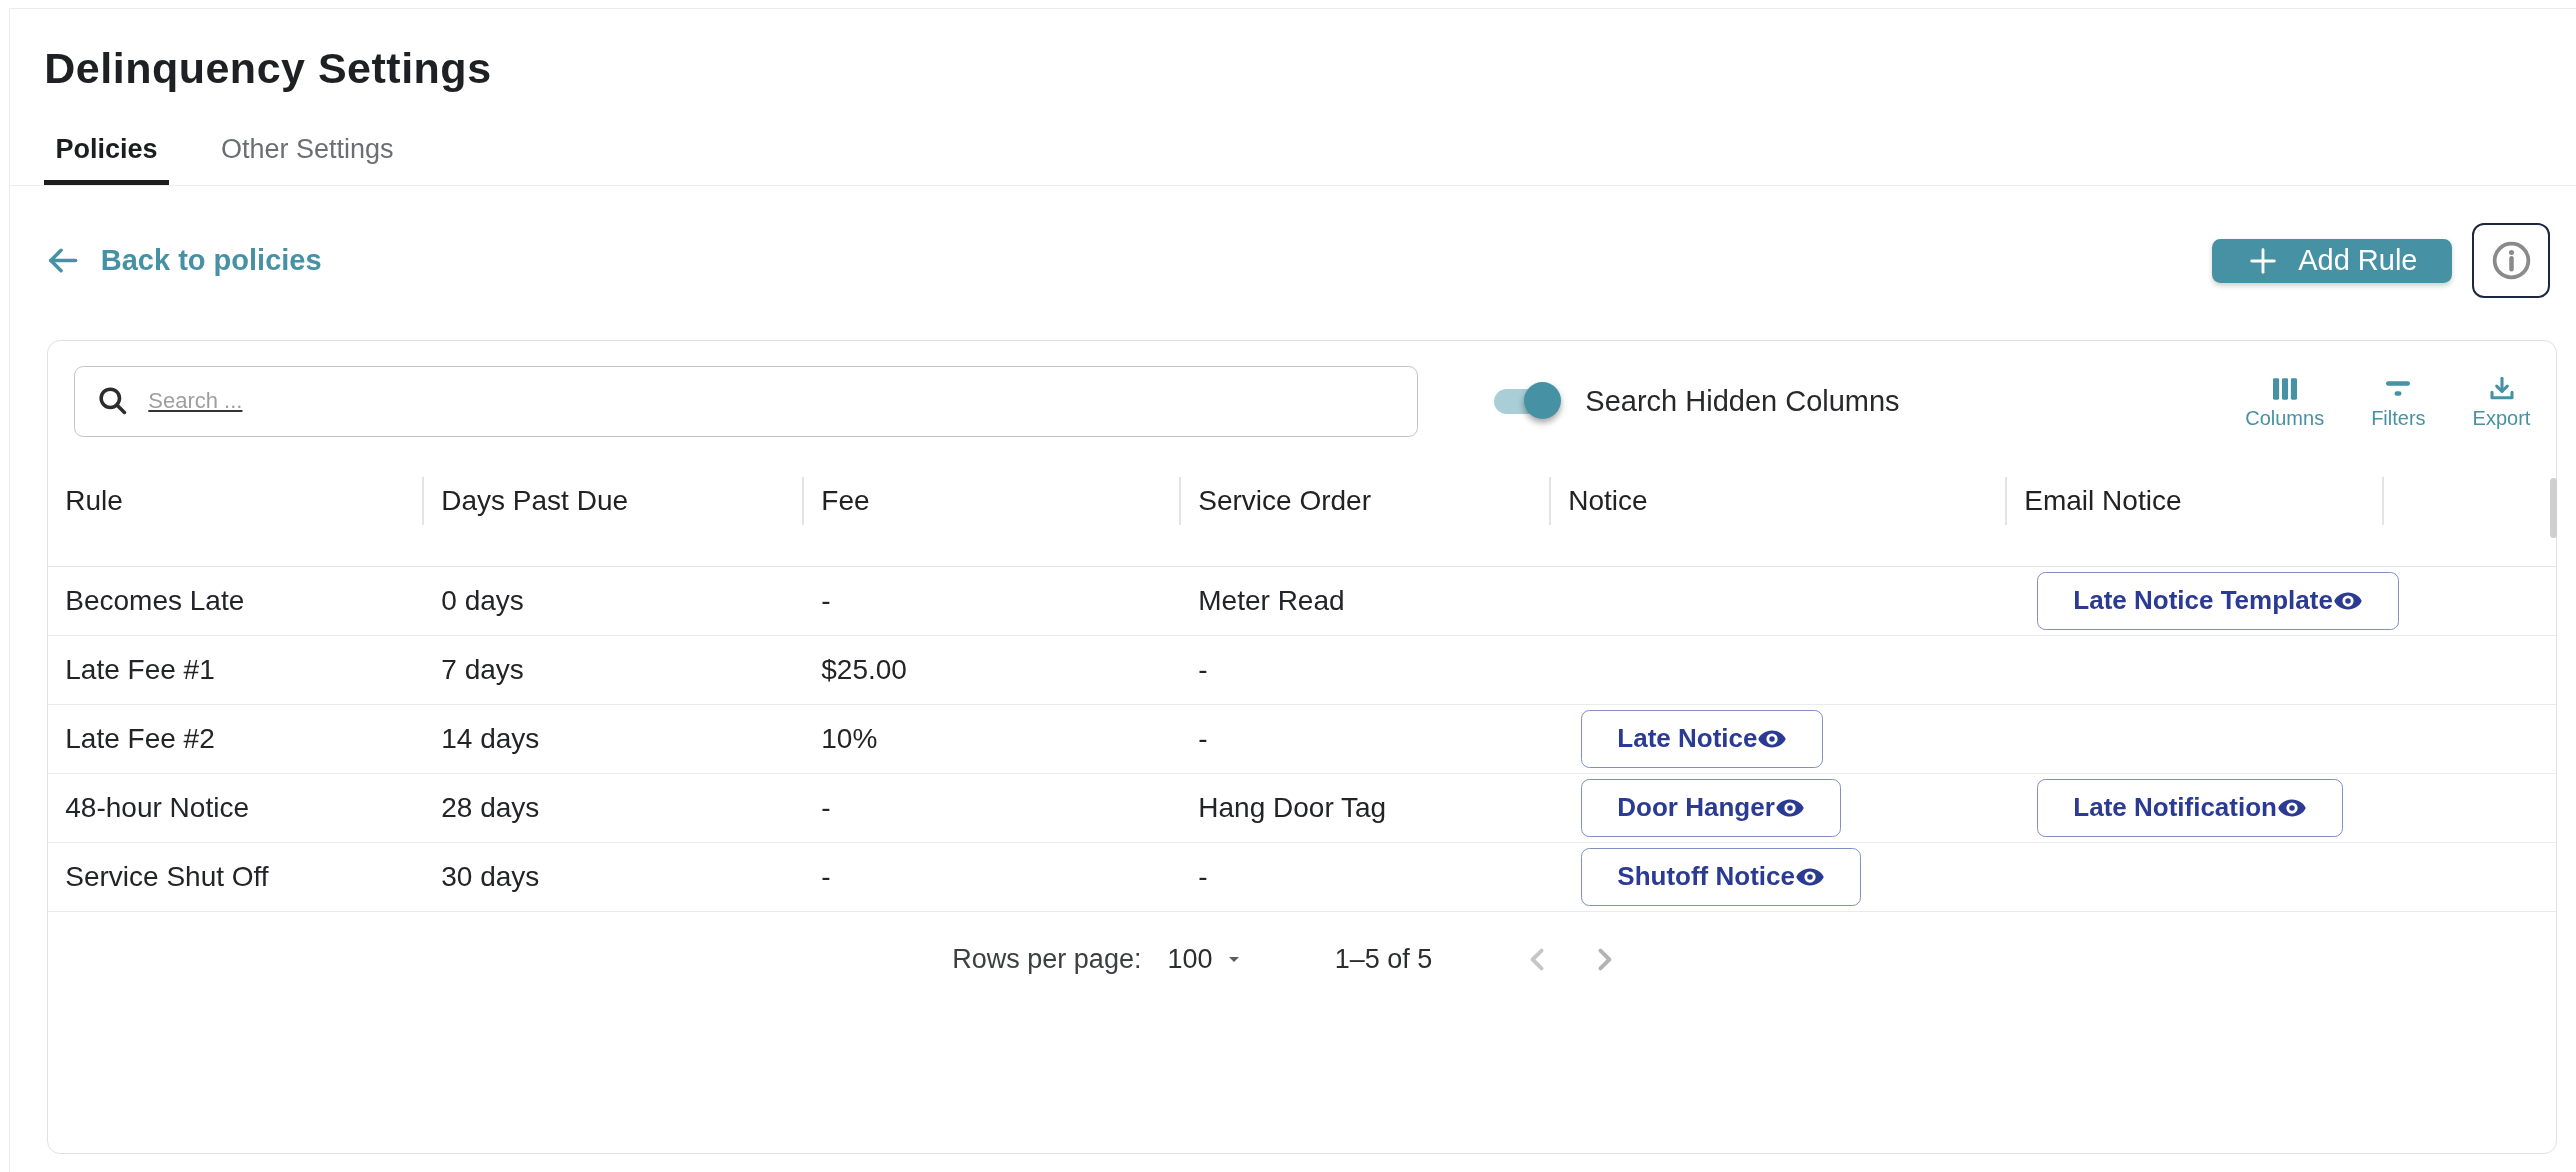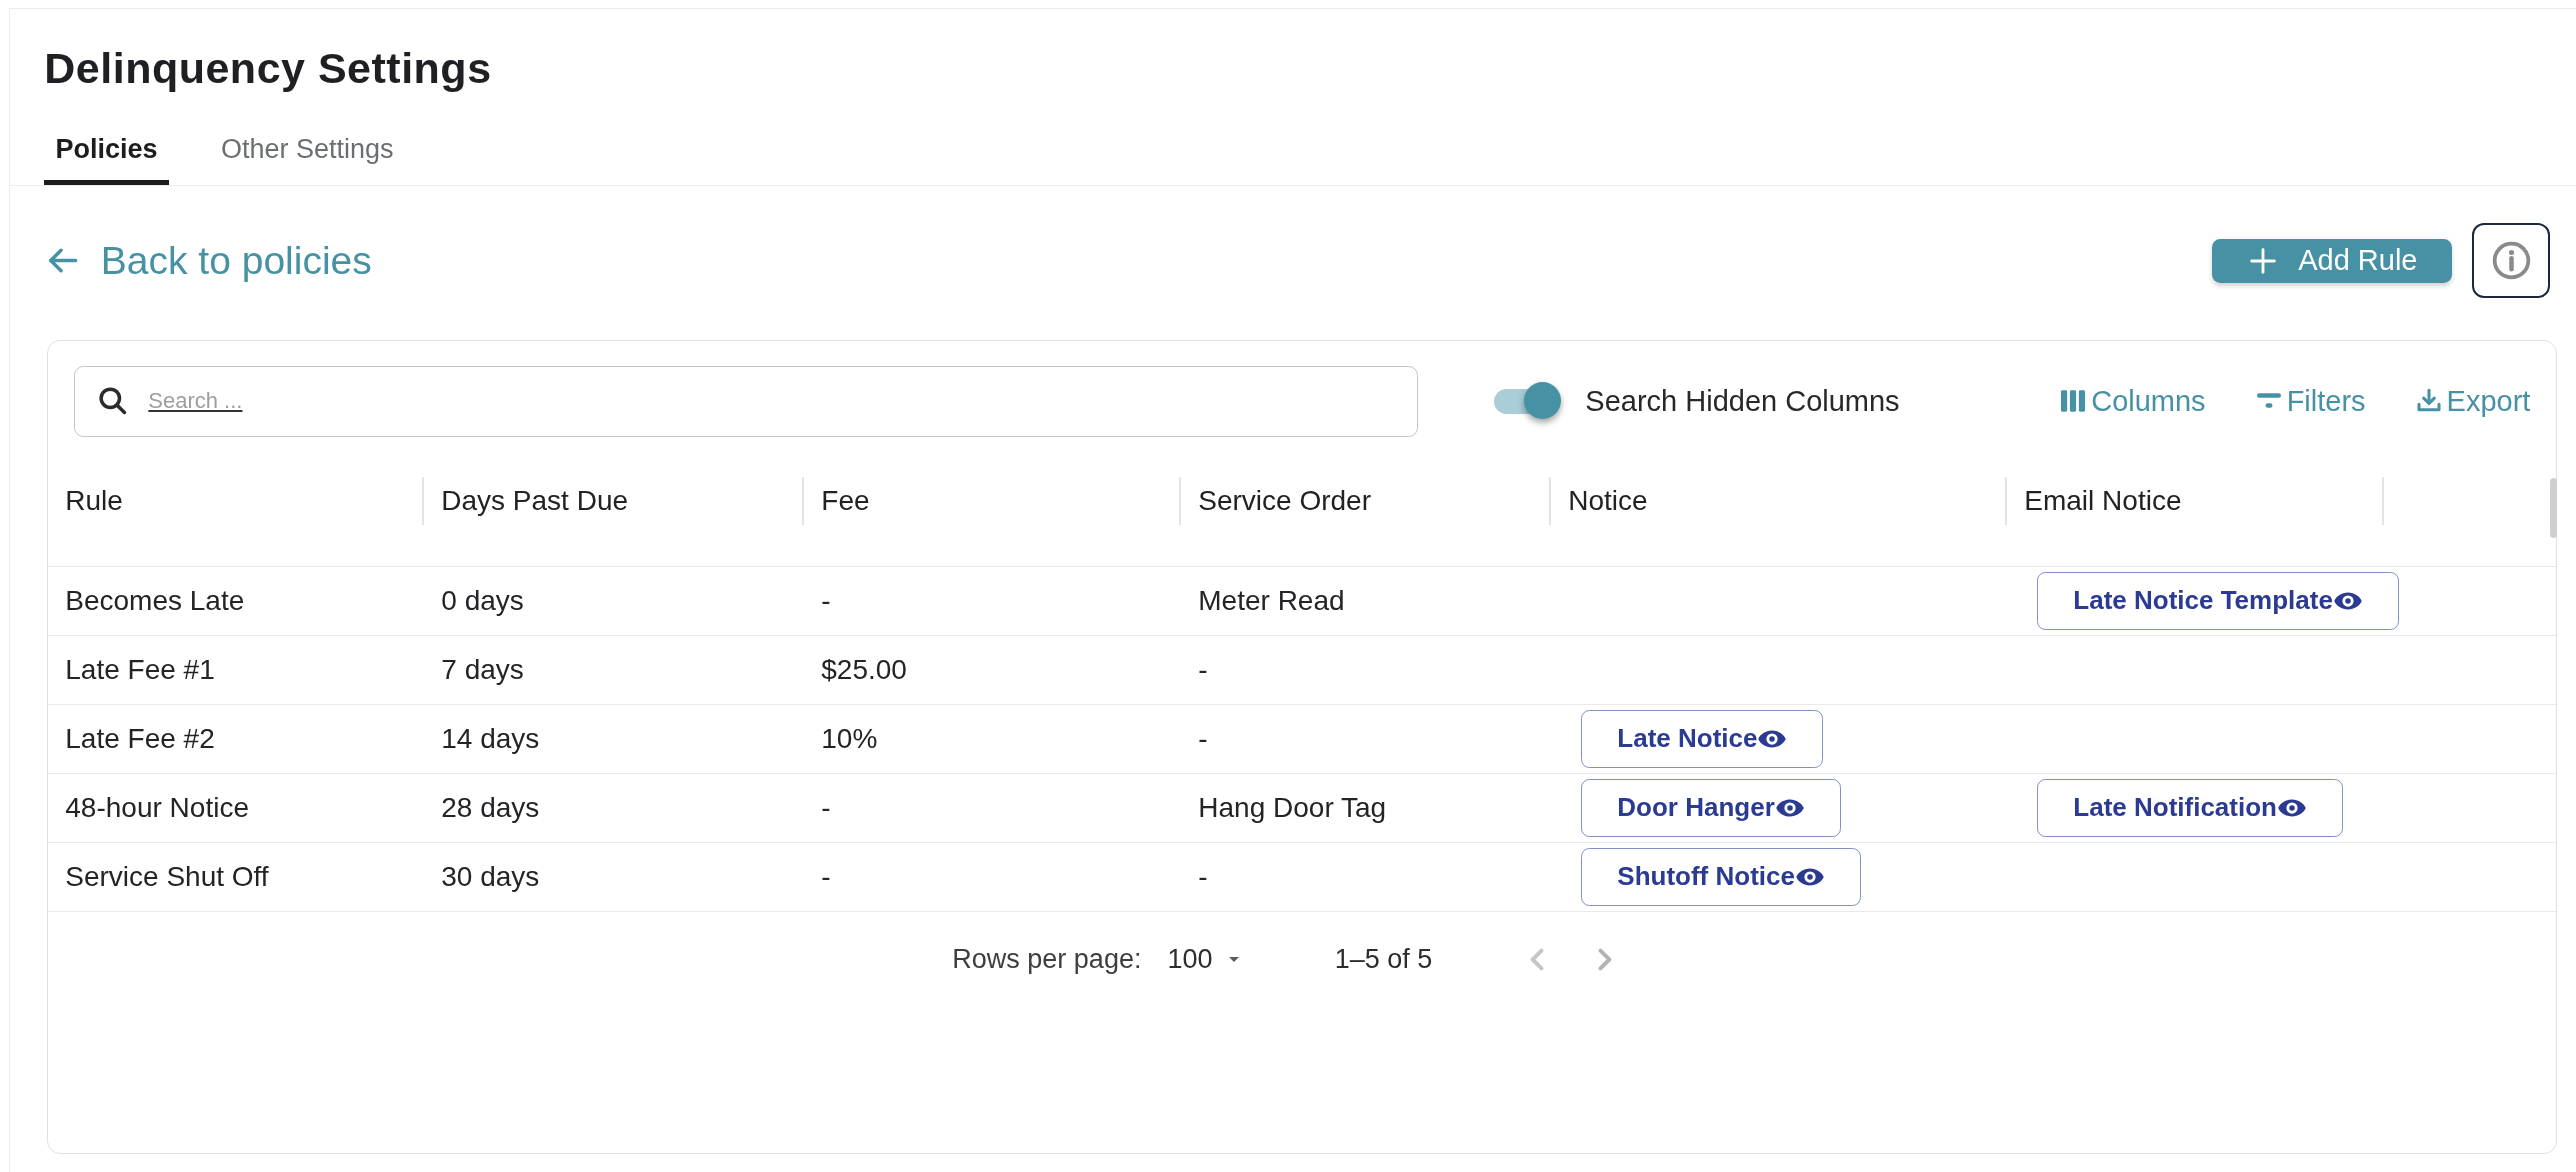--- a/index.html
+++ b/index.html
@@ -49,21 +49,21 @@
     padding-bottom:15px;
   }
   .tab + .tab{margin-left:41px;}
   
   .toolbar{
     display:flex;align-items:center;justify-content:space-between;
     padding:37px 26px 0 35px;
   }
   .back-link{
     display:flex;align-items:center;gap:20.5px;
-    color:var(--teal);font-size:39px;font-weight:400;cursor:pointer;
+    color:var(--teal);font-size:29px;font-weight:700;cursor:pointer;
     text-decoration:none;
     text-align:center;
   }
   .toolbar-right{display:flex;align-items:center;gap:20.5px;}
   .add-rule-btn{
     display:flex;align-items:center;gap:18.6px;
     background:var(--teal);color:#fff;border:none;border-radius:8.4px;
     font-family:inherit;font-size:29px;font-weight:500;
     height:44px;padding:0 34px;cursor:pointer;
     box-shadow:0 2.8px 5.6px rgba(0,0,0,.18);
@@ -105,21 +105,21 @@
   }
   .switch .thumb{
     position:absolute;right:0;top:2.8px;width:37px;height:37px;border-radius:50%;
     background:var(--teal);box-shadow:0 3.7px 6.5px rgba(0,0,0,.35);
   }
   .switch-label{font-size:29px;color:#26282b;margin-left:24px;white-space:nowrap;}
   .tool-btns{display:flex;align-items:center;margin-left:auto;gap:47px;}
   .tbtn{
     display:flex;align-items:center;gap:2px;
     background:none;border:none;cursor:pointer;
-    font-family:inherit;font-size:29px;font-weight:500;color:var(--teal);
+    font-family:inherit;font-size:20px;font-weight:500;color:var(--teal);flex-direction:column;
   }
   
   .grid-row{
     display:grid;
     grid-template-columns:376px 380px 377px 370px 456px 377px 1fr;
     align-items:center;
   }
   .thead{height:130px;border-bottom:1.9px solid var(--divider);}
   .th{
     font-size:28px;font-weight:500;color:#222;padding-left:17px;

